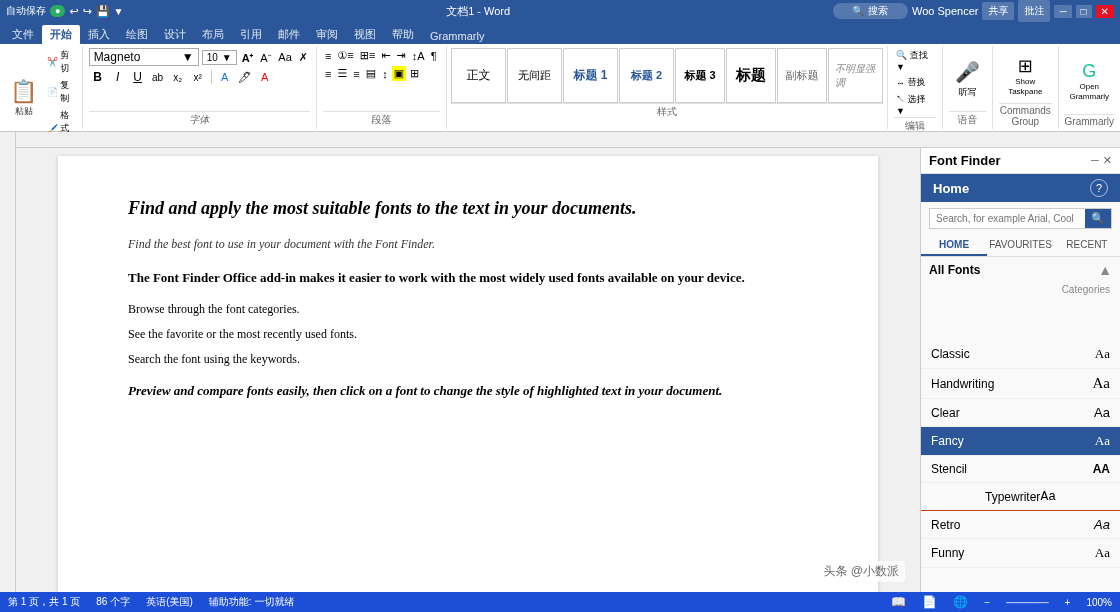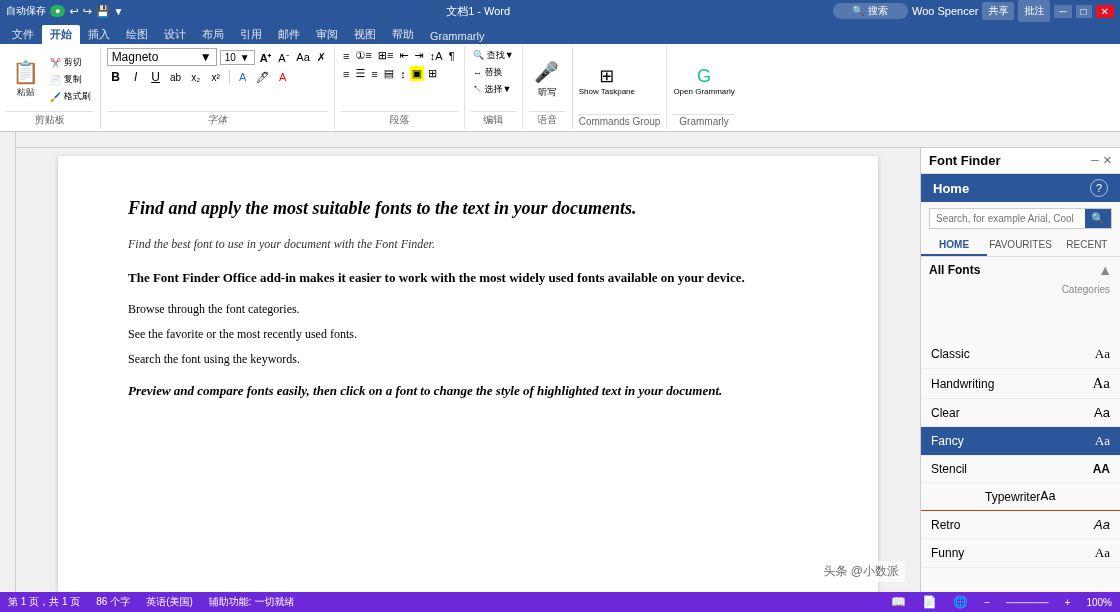--- a/index.html
+++ b/index.html
@@ -106,20 +106,33 @@
       <span style="font-size:11px; cursor:pointer; padding:1px 2px;">☰</span>
       <span style="font-size:11px; cursor:pointer; padding:1px 2px;">≡</span>
       <span style="font-size:11px; cursor:pointer; padding:1px 2px;">▤</span>
       <span style="font-size:11px; cursor:pointer; padding:1px 2px;">↕</span>
       <span style="font-size:11px; cursor:pointer; padding:1px 2px; background:#ffff00;">▣</span>
       <span style="font-size:11px; cursor:pointer; padding:1px 2px;">⊞</span>
     </div>
     <div style="font-size:10px; color:#666; border-top:1px solid #e0e0e0; width:100%; text-align:center; padding-top:1px; margin-top:auto;">段落</div>
   </div>
 
+  <div style="display:flex; flex-direction:column; padding:2px 4px; border-right:1px solid #e0e0e0; flex:1;">
+    <div style="display:flex; align-items:stretch; gap:1px; height:55px; overflow:hidden;">
+      <div style="border:1px solid #ccc; padding:2px 6px; font-size:12px; cursor:pointer; min-width:55px; display:flex; align-items:center; justify-content:center;">正文</div>
+      <div style="border:1px solid #ccc; padding:2px 6px; font-size:11px; cursor:pointer; min-width:55px; display:flex; align-items:center; justify-content:center;">无间距</div>
+      <div style="border:1px solid #ccc; padding:2px 6px; font-size:12px; font-weight:bold; cursor:pointer; min-width:55px; display:flex; align-items:center; justify-content:center; color:#2b579a;">标题 1</div>
+      <div style="border:1px solid #ccc; padding:2px 6px; font-size:11px; font-weight:bold; cursor:pointer; min-width:55px; display:flex; align-items:center; justify-content:center; color:#2b579a;">标题 2</div>
+      <div style="border:1px solid #ccc; padding:2px 6px; font-size:11px; font-weight:bold; cursor:pointer; min-width:50px; display:flex; align-items:center; justify-content:center;">标题 3</div>
+      <div style="border:1px solid #ccc; padding:2px 6px; font-size:15px; font-weight:bold; cursor:pointer; min-width:50px; display:flex; align-items:center; justify-content:center;">标题</div>
+      <div style="border:1px solid #ccc; padding:2px 6px; font-size:11px; cursor:pointer; min-width:50px; display:flex; align-items:center; justify-content:center; color:#666;">副标题</div>
+      <div style="border:1px solid #ccc; padding:2px 6px; font-size:10px; cursor:pointer; min-width:55px; display:flex; align-items:center; justify-content:center; color:#888; font-style:italic;">不明显强调</div>
+    </div>
+    <div style="font-size:10px; color:#666; border-top:1px solid #e0e0e0; width:100%; text-align:center; padding-top:1px;">样式</div>
+  </div>
 
   <div style="display:flex; flex-direction:column; padding:2px 6px; border-right:1px solid #e0e0e0; min-width:55px;">
     <div style="display:flex; flex-direction:column; gap:2px; flex:1;">
       <div style="font-size:9px; cursor:pointer; display:flex; align-items:center; gap:2px; padding:1px 2px;">🔍 查找▼</div>
       <div style="font-size:9px; cursor:pointer; display:flex; align-items:center; gap:2px; padding:1px 2px;">↔ 替换</div>
       <div style="font-size:9px; cursor:pointer; display:flex; align-items:center; gap:2px; padding:1px 2px;">↖ 选择▼</div>
     </div>
     <div style="font-size:10px; color:#666; border-top:1px solid #e0e0e0; width:100%; text-align:center; padding-top:1px;">编辑</div>
   </div>
 
@@ -247,21 +260,21 @@
           <div style="display:flex; align-items:center; justify-content:space-between; padding:6px 10px; border-bottom:1px solid #eee; cursor:pointer;">
             <span style="font-size:12px;">Funny</span>
             <span style="font-size:13px; font-family:'Comic Sans MS',cursive;">Aa</span>
           </div>
         </div>
       </div>
     </div>
   </div>
 </div>
 
-<div style="height:20px; background:#6d28d9; color:white; font-size:10px; display:flex; align-items:center; padding:0 8px; gap:16px;">
+<div style="height:20px; background:#1d4ed8; color:white; font-size:10px; display:flex; align-items:center; padding:0 8px; gap:16px;">
   <span>第 1 页，共 1 页</span>
   <span>86 个字</span>
   <span>英语(美国)</span>
   <span>辅助功能: 一切就绪</span>
   <div style="flex:1;"></div>
   <span style="cursor:pointer; font-size:12px;">📖</span>
   <span style="cursor:pointer; font-size:12px;">📄</span>
   <span style="cursor:pointer; font-size:12px;">🌐</span>
   <span style="cursor:pointer;">−</span>
   <span style="cursor:pointer; font-size:10px;">──────</span>

